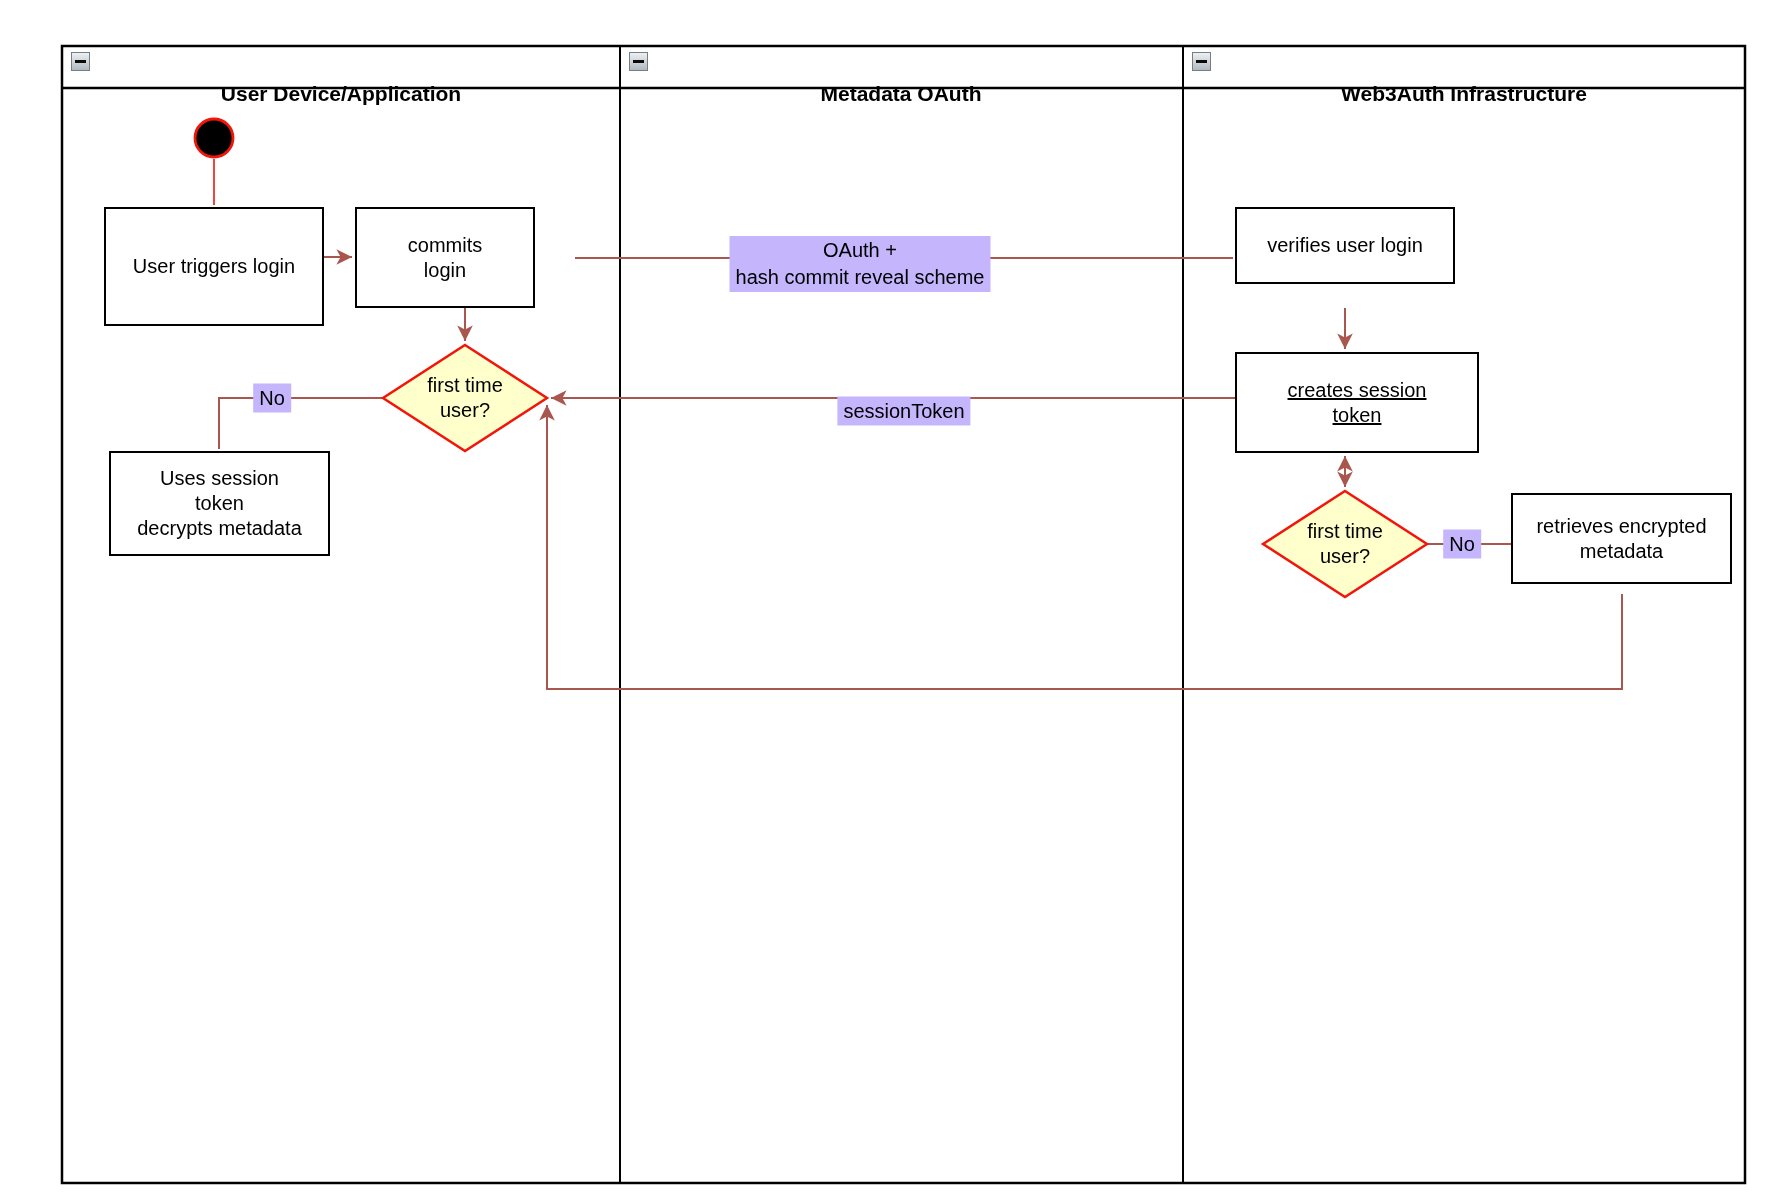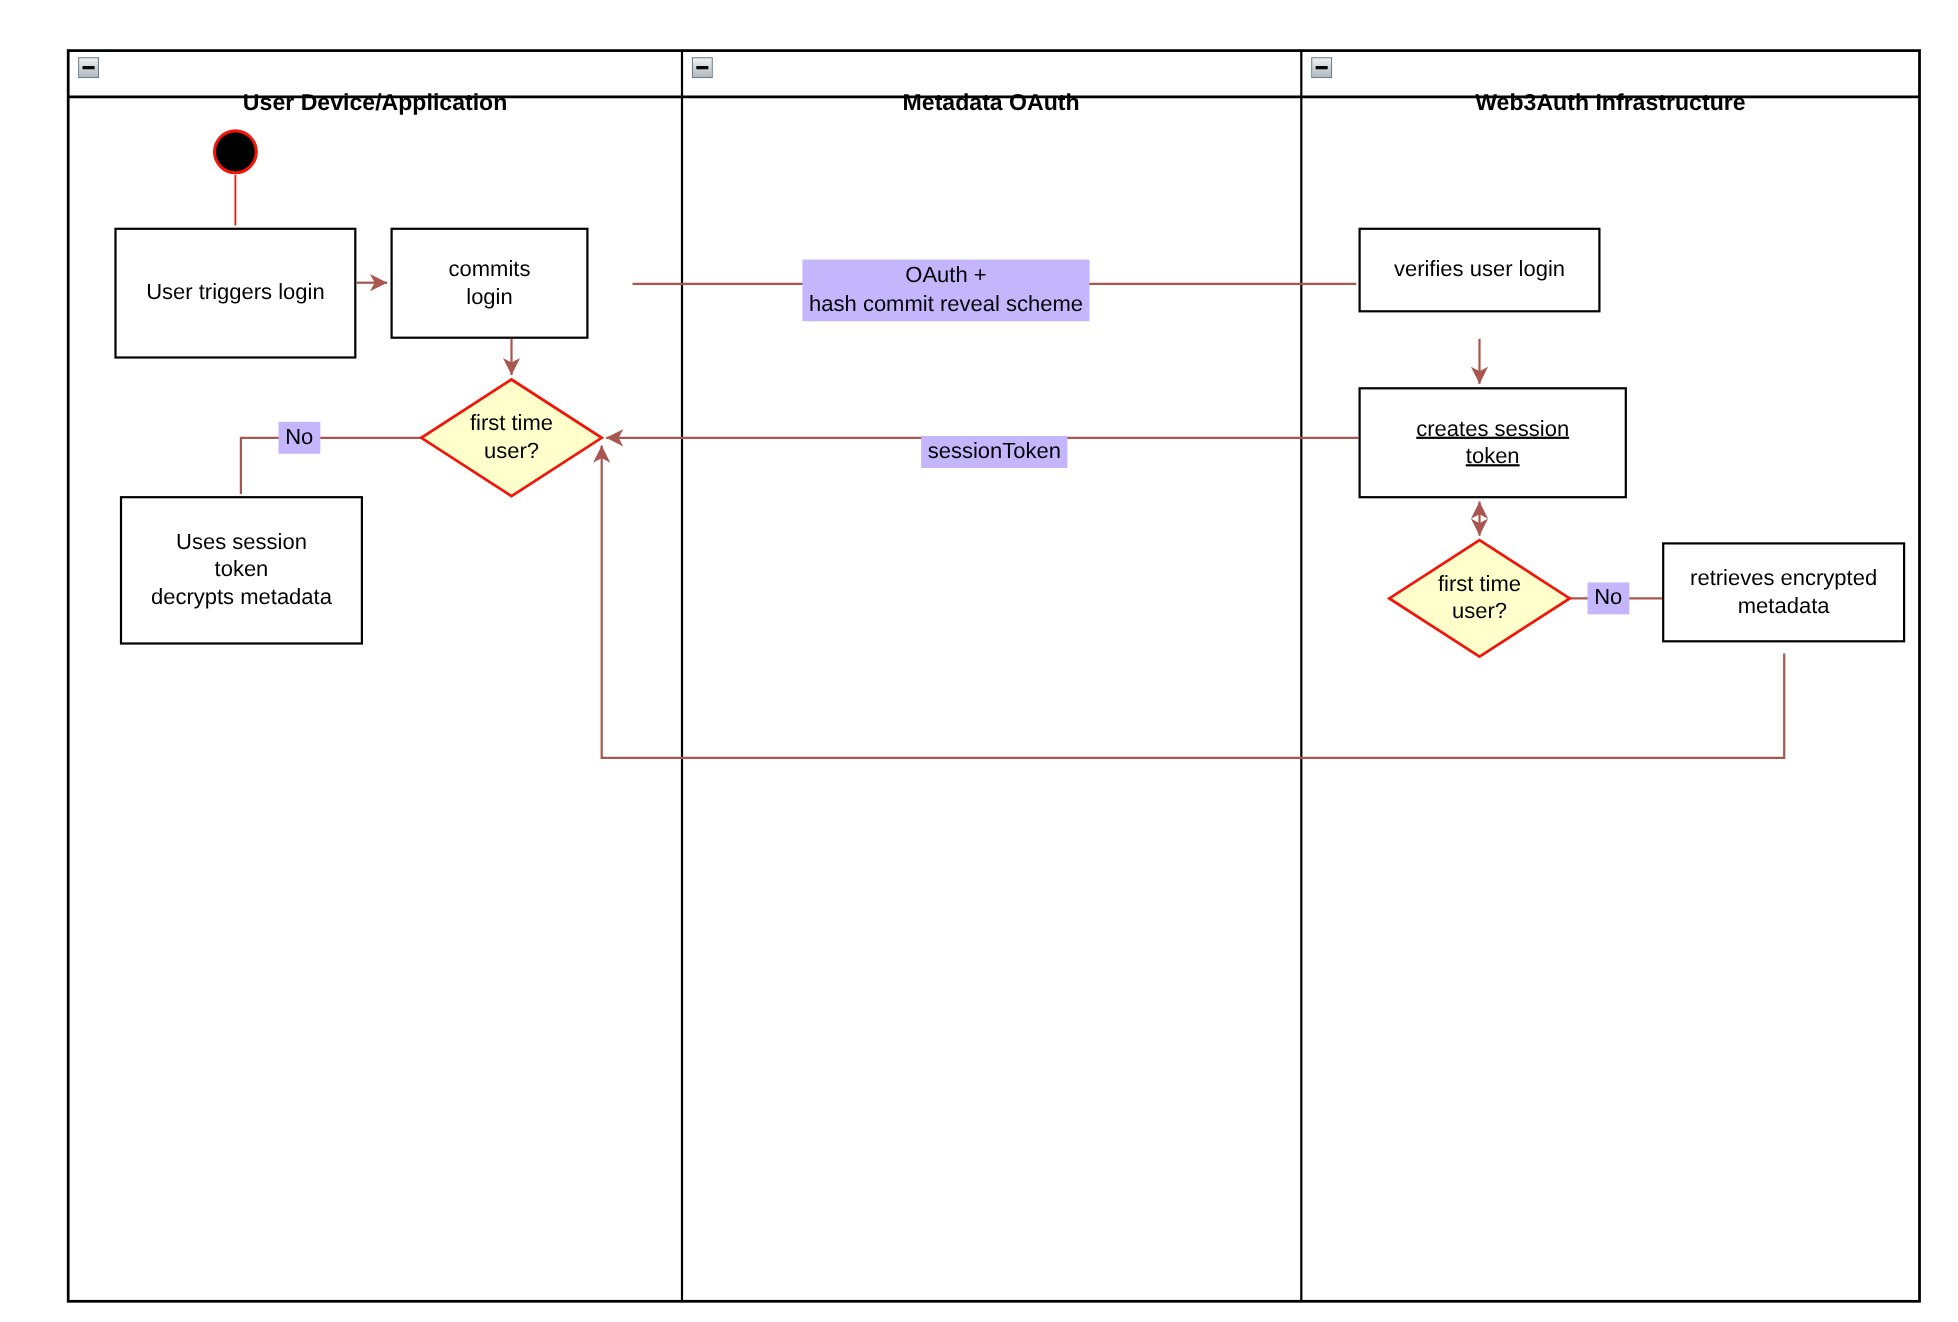--- a/index.html
+++ b/index.html
@@ -85,21 +85,21 @@
     <span class="bar"></span>
   </div>
 
   <div class="lane-title" style="left:341px; top:68px;">User Device/Application</div>
   <div class="lane-title" style="left:901px; top:68px;">Metadata OAuth</div>
   <div class="lane-title" style="left:1464px; top:68px;">Web3Auth Infrastructure</div>
 
   <div class="node" style="left:104px; top:207px; width:220px; height:119px;">User triggers login</div>
   <div class="node" style="left:355px; top:207px; width:180px; height:101px;">commits
 login</div>
-  <div class="node" style="left:109px; top:451px; width:221px; height:135px;">Uses session
+  <div class="node" style="left:109px; top:451px; width:221px; height:105px;">Uses session
 token
 decrypts metadata</div>
   <div class="node" style="left:1235px; top:207px; width:220px; height:77px;">verifies user login</div>
   <div class="node" style="left:1235px; top:352px; width:244px; height:101px;text-decoration:underline;">creates session
 token</div>
   <div class="node" style="left:1511px; top:493px; width:221px; height:91px;">retrieves encrypted
 metadata</div>
 
   <div class="dlabel" style="left:465px; top:398px;">first time
 user?</div>

